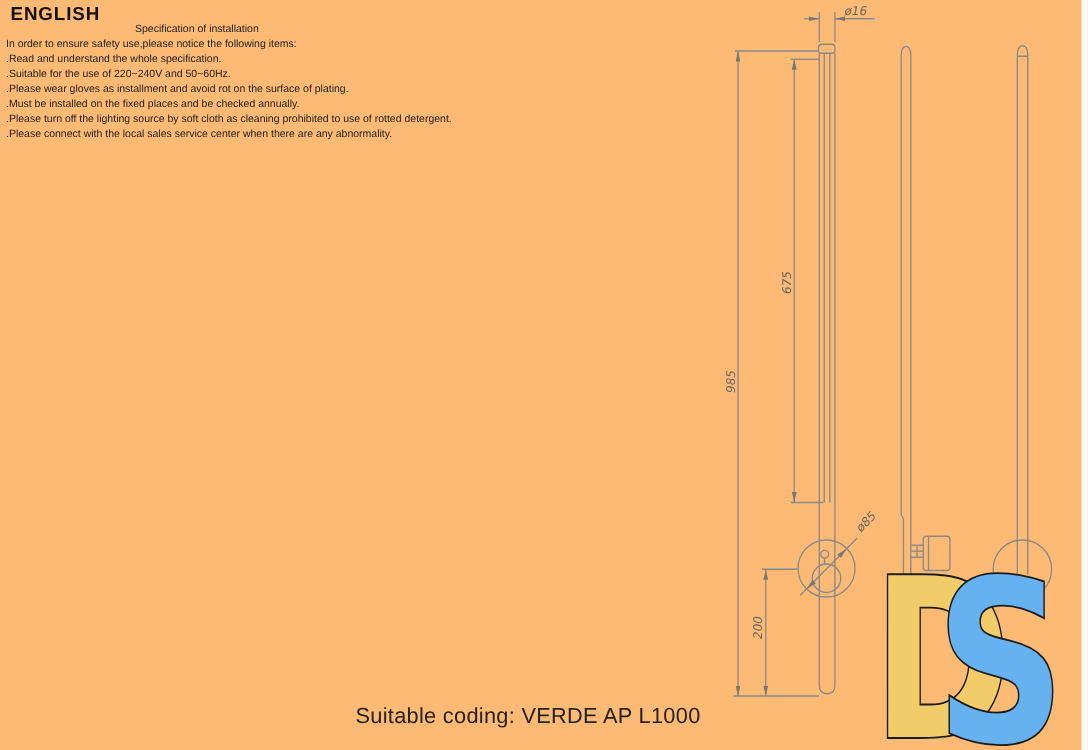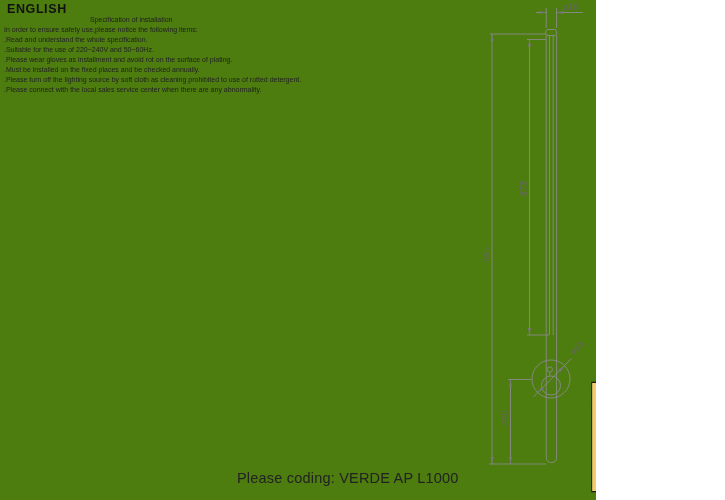--- a/index.html
+++ b/index.html
@@ -1,17 +1,17 @@
 <!DOCTYPE html>
 <html><head>
 <meta charset="utf-8">
 <style>
   html,body{margin:0;padding:0;background:#fff;}
   .page{
-    position:relative;width:596px;height:500px;background:#4d7c0f;
+    position:relative;width:721px;height:500px;background:#fdba74;
     font-family:"Liberation Sans","DejaVu Sans",sans-serif;color:#1c1c1c;
     overflow:hidden;
   }
   .lang{
     position:absolute;left:7px;top:2px;font-size:12.5px;font-weight:600;
     letter-spacing:.6px;color:#111;
   }
   .spec-title{
     position:absolute;left:90px;top:16px;font-size:7px;color:#222;
   }
@@ -126,15 +126,15 @@
     <text class="dimtext" transform="translate(527,196) rotate(-90)">675</text>
     <text class="dimtext" transform="translate(508,426) rotate(-90)">200</text>
     <text class="dimtext" transform="translate(574,355) rotate(-45)">ø85</text>
   </svg>
 
   <svg class="logo-svg" width="136" height="119" viewBox="0 0 136 119">
     <text class="logo-letter" x="6" y="110" font-size="148" fill="#F1CC69" textLength="92" lengthAdjust="spacingAndGlyphs">D</text>
     <text class="logo-letter" x="48" y="113" font-size="150" fill="#66B2F0" textLength="86" lengthAdjust="spacingAndGlyphs">S</text>
   </svg>
 
-  <div class="product-coding">Please coding: VERDE AP L1000</div>
+  <div class="product-coding">Suitable coding: VERDE AP L1000</div>
 
 </div>
 
 </body></html>

